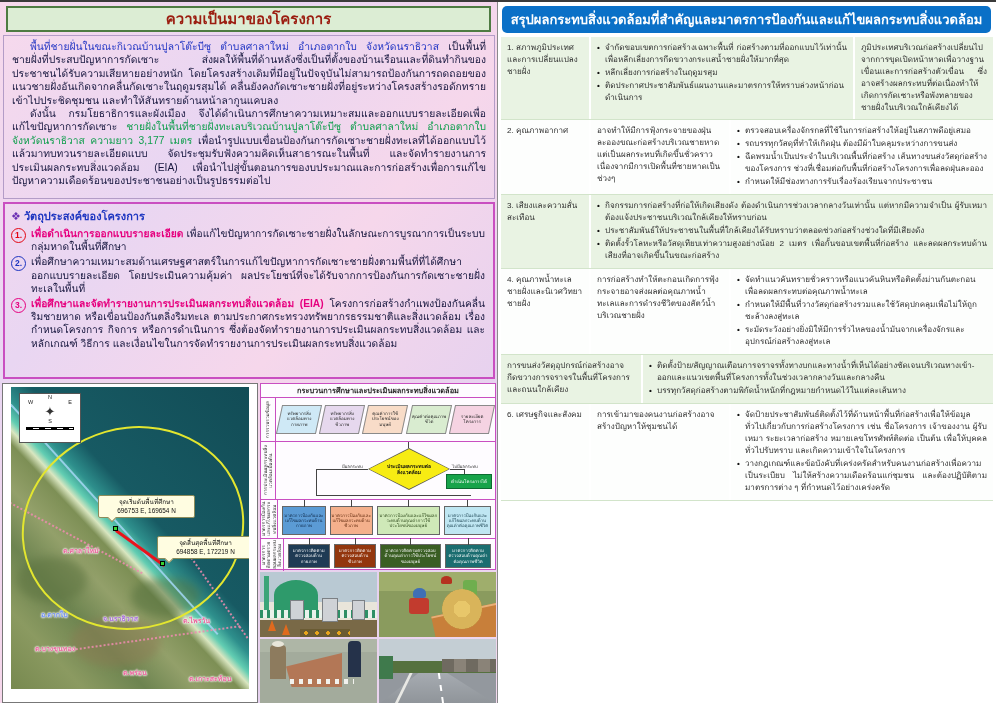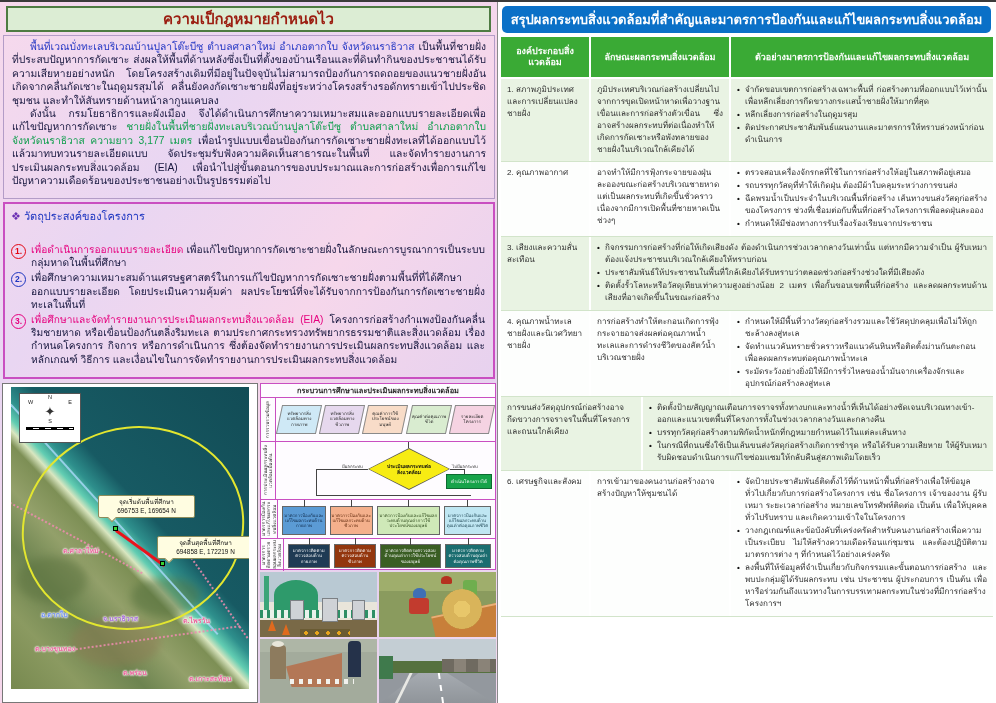--- a/index.html
+++ b/index.html
@@ -19,29 +19,29 @@
 
   .intro-box { position:absolute; left:3px; top:33px; width:492px; height:164px;
     border:1px solid #b39cc7; padding:4px 8px 2px 8px; color:#15153d;
     font-size:10.3px; line-height:13.4px; text-align:justify; }
   .intro-box p { text-indent:18px; }
   .t-blue { color:#2336c4; }
   .t-green { color:#0f9e4d; }
 
   .obj-box { position:absolute; left:3px; top:200px; width:492px; height:177px;
     border:2px solid #c94fc1; padding:3px 8px 2px 6px; color:#15153d; }
-  .obj-title { color:#1d35c0; font-weight:normal; font-size:11px; margin-bottom:18px; }
+  .obj-title { color:#1d35c0; font-weight:bold; font-size:11px; margin-bottom:2px; }
   .diamond-ico { color:#6b2fb3; font-size:11px; margin-right:3px; }
   .obj-item { display:flex; gap:5px; font-size:10.2px; line-height:13.2px; text-align:justify; margin-top:2px; }
   .obj-num { flex:0 0 15px; height:15px; border-radius:50%; border:1.5px solid; font-size:8.5px;
     text-align:center; line-height:12px; font-weight:bold; margin-top:1px; }
   .obj-num.c-red { border-color:#e30613; color:#e30613; }
   .obj-num.c-blue { border-color:#1d35c0; color:#1d35c0; }
   .obj-num.c-mag { border-color:#e6007e; color:#e6007e; }
-  .lead-mag { color:#e6007e; font-weight:normal; }
+  .lead-mag { color:#e6007e; font-weight:bold; }
 
   
   .map { position:absolute; left:2px; top:381px; width:256px; height:320px; background:#fff; border:1px solid #777; }
   .map-inner { position:absolute; left:8px; top:3px; right:8px; bottom:13px; overflow:hidden;
     background: linear-gradient(47deg,
       #77894f 0%, #8b9a61 14%, #6d8450 26%, #93a06a 36%, #7d8f55 44%,
       #d9e6c0 46.5%, #62cdb2 48.5%, #2e8f8c 52%, #175a63 58%, #124c56 100%); }
   .land-blob { position:absolute; border-radius:50%; filter:blur(4px); opacity:.55; }
   .blob1 { left:6px; top:170px; width:70px; height:46px; background:#5d7340; }
   .blob2 { left:60px; top:230px; width:90px; height:50px; background:#8a7b52; }
@@ -195,25 +195,25 @@
   .bullet { position:relative; padding-left:8px; margin-bottom:1px; }
   .bullet::before { content:"•"; position:absolute; left:0; top:0; font-weight:bold; color:#111; }
 </style>
 </head>
 <body>
 
 <div class="poster">
 
   <div class="left-panel">
 
-    <div class="left-header">ความเป็กฎหมายกำหนดไว</div>
+    <div class="left-header">ความเป็นมาของโครงการ</div>
 
     <div class="intro-box">
       <p>
-        <span class="t-blue">พื้นที่เวณบั่งทะเลบริเวณบ้านปูลาโต๊ะบีซู ตำบลศาลาใหม่ อำเภอตากใบ จังหวัดนราธิวาส</span>
+        <span class="t-blue">พื้นที่ชายฝั่นในขณะกิเวณบ้านปูลาโต๊ะบีซู ตำบลศาลาใหม่ อำเภอตากใบ จังหวัดนราธิวาส</span>
         <span>เป็นพื้นที่ชายฝั่งที่ประสบปัญหาการกัดเซาะ ส่งผลให้พื้นที่ด้านหลังซึ่งเป็นที่ตั้งของบ้านเรือนและที่ดินทำกินของประชาชนได้รับความเสียหายอย่างหนัก โดยโครงสร้างเดิมที่มีอยู่ในปัจจุบันไม่สามารถป้องกันการถดถอยของแนวชายฝั่งอันเกิดจากคลื่นกัดเซาะในฤดูมรสุมได้ คลื่นยังคงกัดเซาะชายฝั่งที่อยู่ระหว่างโครงสร้างรอดักทรายเข้าไปประชิดชุมชน และทำให้สันทรายด้านหน้าลากูนแคบลง</span>
       </p>
       <p>
         <span>ดังนั้น กรมโยธาธิการและผังเมือง จึงได้ดำเนินการศึกษาความเหมาะสมและออกแบบรายละเอียดเพื่อแก้ไขปัญหาการกัดเซาะ</span>
         <span class="t-green">ชายฝั่งในพื้นที่ชายฝั่งทะเลบริเวณบ้านปูลาโต๊ะบีซู ตำบลศาลาใหม่ อำเภอตากใบ จังหวัดนราธิวาส ความยาว 3,177 เมตร</span>
         <span>เพื่อนำรูปแบบเขื่อนป้องกันการกัดเซาะชายฝั่งทะเลที่ได้ออกแบบไว้แล้วมาทบทวนรายละเอียดแบบ จัดประชุมรับฟังความคิดเห็นสาธารณะในพื้นที่ และจัดทำรายงานการประเมินผลกระทบสิ่งแวดล้อม (EIA) เพื่อนำไปสู่ขั้นตอนการของบประมาณและการก่อสร้างเพื่อการแก้ไขปัญหาความเดือดร้อนของประชาชนอย่างเป็นรูปธรรมต่อไป</span>
       </p>
     </div>
 
     <div class="obj-box">
@@ -409,34 +409,29 @@
         <div class="road-dash"></div>
         <div class="bldg-green"></div>
       </div>
     </div>
   </div>
 
   <div class="right-panel">
     <div class="right-header">สรุปผลกระทบสิ่งแวดล้อมที่สำคัญและมาตรการป้องกันและแก้ไขผลกระทบสิ่งแวดล้อม</div>
 
     <div class="impact-table">
-      <div class="tr tr-head">
-        <div class="td col1">องค์ประกอบสิ่งแวดล้อม</div>
-        <div class="td col2">ลักษณะผลกระทบสิ่งแวดล้อม</div>
-        <div class="td col3">ตัวอย่างมาตรการป้องกันและแก้ไขผลกระทบสิ่งแวดล้อม</div>
-      </div>
 
       <div class="tr row-alt">
         <div class="td col1">1. สภาพภูมิประเทศและการเปลี่ยนแปลงชายฝั่ง</div>
-        <div class="td col2">ภูมิประเทศบริเวณก่อสร้างเปลี่ยนไปจากการขุดเปิดหน้าหาดเพื่อวางฐานเขื่อนและการก่อสร้างตัวเขื่อน ซึ่งอาจสร้างผลกระทบที่ต่อเนื่องทำให้เกิดการกัดเซาะหรือพังทลายของชายฝั่งในบริเวณใกล้เคียงได้</div>
         <div class="td col3">
           <div class="bullet">จำกัดขอบเขตการก่อสร้างเฉพาะพื้นที่ ก่อสร้างตามที่ออกแบบไว้เท่านั้น เพื่อหลีกเลี่ยงการกีดขวางกระแสน้ำชายฝั่งให้มากที่สุด</div>
           <div class="bullet">หลีกเลี่ยงการก่อสร้างในฤดูมรสุม</div>
           <div class="bullet">ติดประกาศประชาสัมพันธ์แผนงานและมาตรการให้ทราบล่วงหน้าก่อนดำเนินการ</div>
         </div>
+        <div class="td col2">ภูมิประเทศบริเวณก่อสร้างเปลี่ยนไปจากการขุดเปิดหน้าหาดเพื่อวางฐานเขื่อนและการก่อสร้างตัวเขื่อน ซึ่งอาจสร้างผลกระทบที่ต่อเนื่องทำให้เกิดการกัดเซาะหรือพังทลายของชายฝั่งในบริเวณใกล้เคียงได้</div>
       </div>
 
       <div class="tr row-plain">
         <div class="td col1">2. คุณภาพอากาศ</div>
         <div class="td col2">อาจทำให้มีการฟุ้งกระจายของฝุ่นละอองขณะก่อสร้างบริเวณชายหาด แต่เป็นผลกระทบที่เกิดขึ้นชั่วคราว เนื่องจากมีการเปิดพื้นที่ชายหาดเป็นช่วงๆ</div>
         <div class="td col3">
           <div class="bullet">ตรวจสอบเครื่องจักรกลที่ใช้ในการก่อสร้างให้อยู่ในสภาพดีอยู่เสมอ</div>
           <div class="bullet">รถบรรทุกวัสดุที่ทำให้เกิดฝุ่น ต้องมีผ้าใบคลุมระหว่างการขนส่ง</div>
           <div class="bullet">ฉีดพรมน้ำเป็นประจำในบริเวณพื้นที่ก่อสร้าง เส้นทางขนส่งวัสดุก่อสร้างของโครงการ ช่วงที่เชื่อมต่อกับพื้นที่ก่อสร้างโครงการเพื่อลดฝุ่นละออง</div>
           <div class="bullet">กำหนดให้มีช่องทางการรับเรื่องร้องเรียนจากประชาชน</div>
@@ -449,39 +444,37 @@
           <div class="bullet">กิจกรรมการก่อสร้างที่ก่อให้เกิดเสียงดัง ต้องดำเนินการช่วงเวลากลางวันเท่านั้น แต่หากมีความจำเป็น ผู้รับเหมาต้องแจ้งประชาชนบริเวณใกล้เคียงให้ทราบก่อน</div>
           <div class="bullet">ประชาสัมพันธ์ให้ประชาชนในพื้นที่ใกล้เคียงได้รับทราบว่าตลอดช่วงก่อสร้างช่วงใดที่มีเสียงดัง</div>
           <div class="bullet">ติดตั้งรั้วโลหะหรือวัสดุเทียบเท่าความสูงอย่างน้อย 2 เมตร เพื่อกั้นขอบเขตพื้นที่ก่อสร้าง และลดผลกระทบด้านเสียงที่อาจเกิดขึ้นในขณะก่อสร้าง</div>
         </div>
       </div>
 
       <div class="tr row-plain">
         <div class="td col1">4. คุณภาพน้ำทะเลชายฝั่งและนิเวศวิทยาชายฝั่ง</div>
         <div class="td col2">การก่อสร้างทำให้ตะกอนเกิดการฟุ้งกระจายอาจส่งผลต่อคุณภาพน้ำทะเลและการดำรงชีวิตของสัตว์น้ำบริเวณชายฝั่ง</div>
         <div class="td col3">
+          <div class="bullet">จัดทำแนวคันทรายชั่วคราวหรือแนวคันหินหรือติดตั้งม่านกันตะกอน เพื่อลดผลกระทบต่อคุณภาพน้ำทะเล</div>
           <div class="bullet">กำหนดให้มีพื้นที่วางวัสดุก่อสร้างรวมและใช้วัสดุปกคลุมเพื่อไม่ให้ถูกชะล้างลงสู่ทะเล</div>
-          <div class="bullet">จัดทำแนวคันทรายชั่วคราวหรือแนวคันหินหรือติดตั้งม่านกันตะกอน เพื่อลดผลกระทบต่อคุณภาพน้ำทะเล</div>
           <div class="bullet">ระมัดระวังอย่างยิ่งมิให้มีการรั่วไหลของน้ำมันจากเครื่องจักรและอุปกรณ์ก่อสร้างลงสู่ทะเล</div>
         </div>
       </div>
 
       <div class="tr row-alt">
         <div class="td col2">การขนส่งวัสดุอุปกรณ์ก่อสร้างอาจกีดขวางการจราจรในพื้นที่โครงการและถนนใกล้เคียง</div>
         <div class="td col3">
           <div class="bullet">ติดตั้งป้าย/สัญญาณเตือนการจราจรทั้งทางบกและทางน้ำที่เห็นได้อย่างชัดเจนบริเวณทางเข้า-ออกและแนวเขตพื้นที่โครงการทั้งในช่วงเวลากลางวันและกลางคืน</div>
           <div class="bullet">บรรทุกวัสดุก่อสร้างตามพิกัดน้ำหนักที่กฎหมายกำหนดไว้ในแต่ละเส้นทาง</div>
-          <div class="bullet">ในกรณีที่ถนนซึ่งใช้เป็นเส้นขนส่งวัสดุก่อสร้างเกิดการชำรุด หรือได้รับความเสียหาย ให้ผู้รับเหมารับผิดชอบดำเนินการแก้ไขซ่อมแซมให้กลับคืนสู่สภาพเดิมโดยเร็ว</div>
         </div>
       </div>
 
       <div class="tr row-plain">
         <div class="td col1">6. เศรษฐกิจและสังคม</div>
         <div class="td col2">การเข้ามาของคนงานก่อสร้างอาจสร้างปัญหาให้ชุมชนได้</div>
         <div class="td col3">
           <div class="bullet">จัดป้ายประชาสัมพันธ์ติดตั้งไว้ที่ด้านหน้าพื้นที่ก่อสร้างเพื่อให้ข้อมูลทั่วไปเกี่ยวกับการก่อสร้างโครงการ เช่น ชื่อโครงการ เจ้าของงาน ผู้รับเหมา ระยะเวลาก่อสร้าง หมายเลขโทรศัพท์ติดต่อ เป็นต้น เพื่อให้บุคคลทั่วไปรับทราบ และเกิดความเข้าใจในโครงการ</div>
           <div class="bullet">วางกฎเกณฑ์และข้อบังคับที่เคร่งครัดสำหรับคนงานก่อสร้างเพื่อความเป็นระเบียบ ไม่ให้สร้างความเดือดร้อนแก่ชุมชน และต้องปฏิบัติตามมาตรการต่าง ๆ ที่กำหนดไว้อย่างเคร่งครัด</div>
-          <div class="bullet">ลงพื้นที่ให้ข้อมูลที่จำเป็นเกี่ยวกับกิจกรรมและขั้นตอนการก่อสร้าง และพบปะกลุ่มผู้ได้รับผลกระทบ เช่น ประชาชน ผู้ประกอบการ เป็นต้น เพื่อหารือร่วมกันถึงแนวทางในการบรรเทาผลกระทบในช่วงที่มีการก่อสร้างโครงการฯ</div>
         </div>
       </div>
     </div>
   </div>
 </div>
 
 </body></html>

